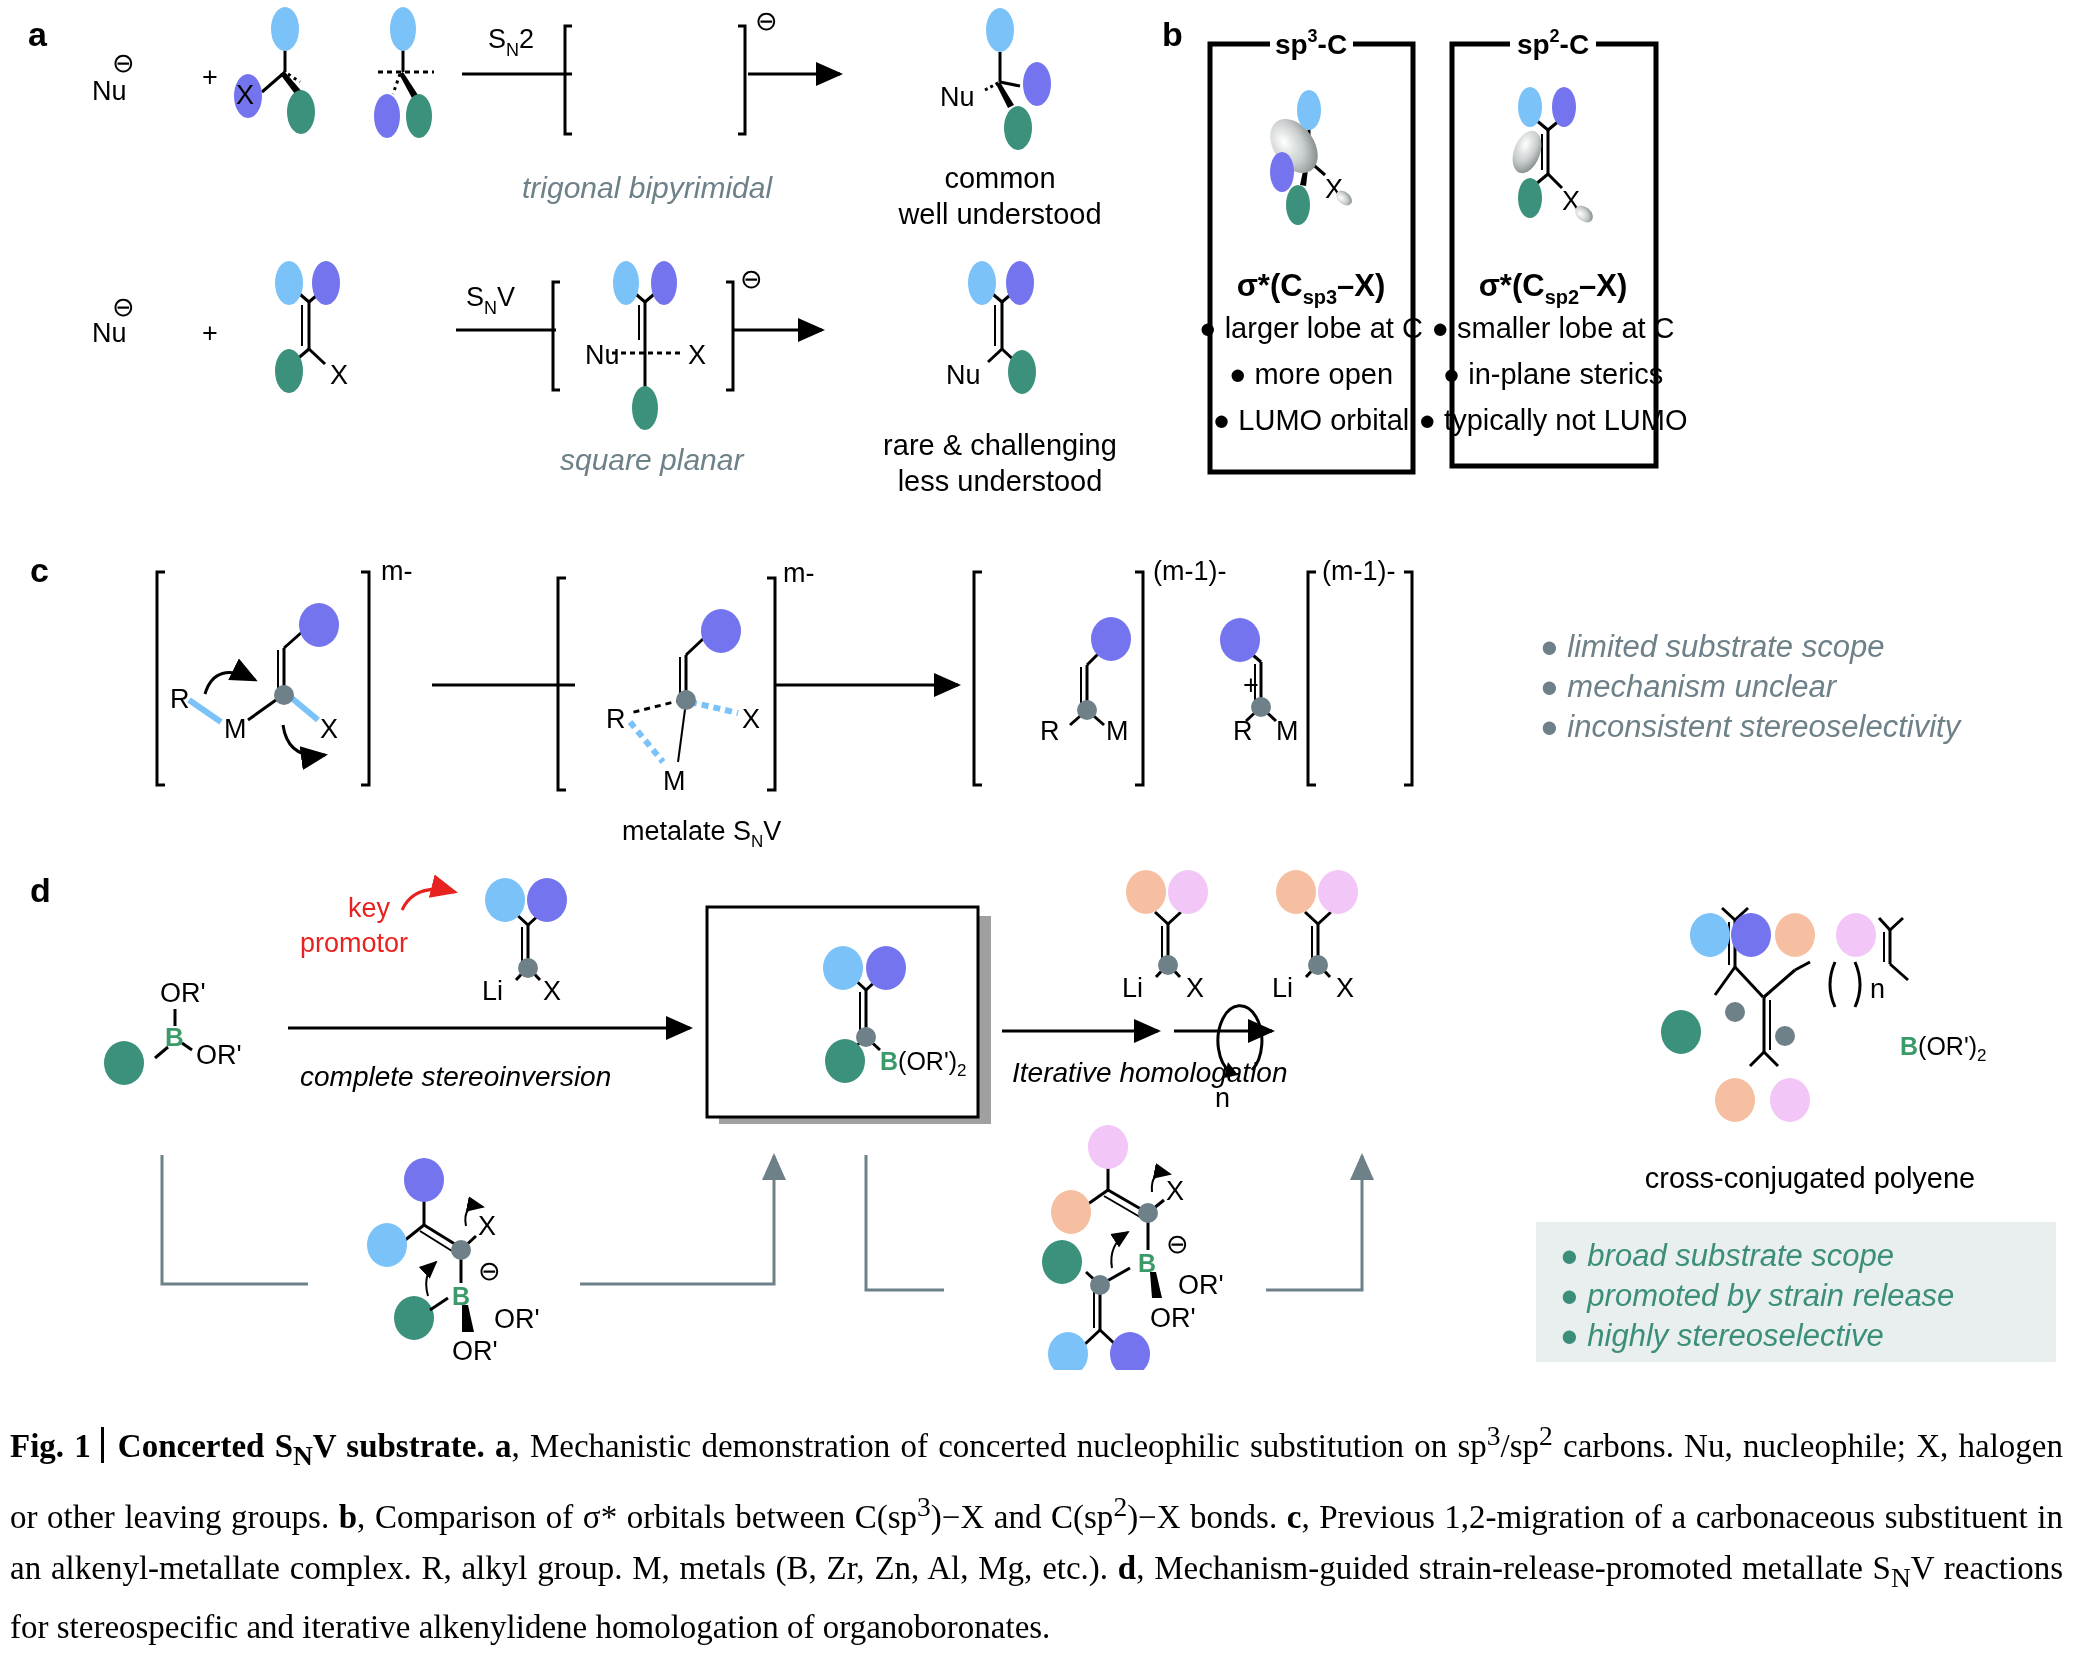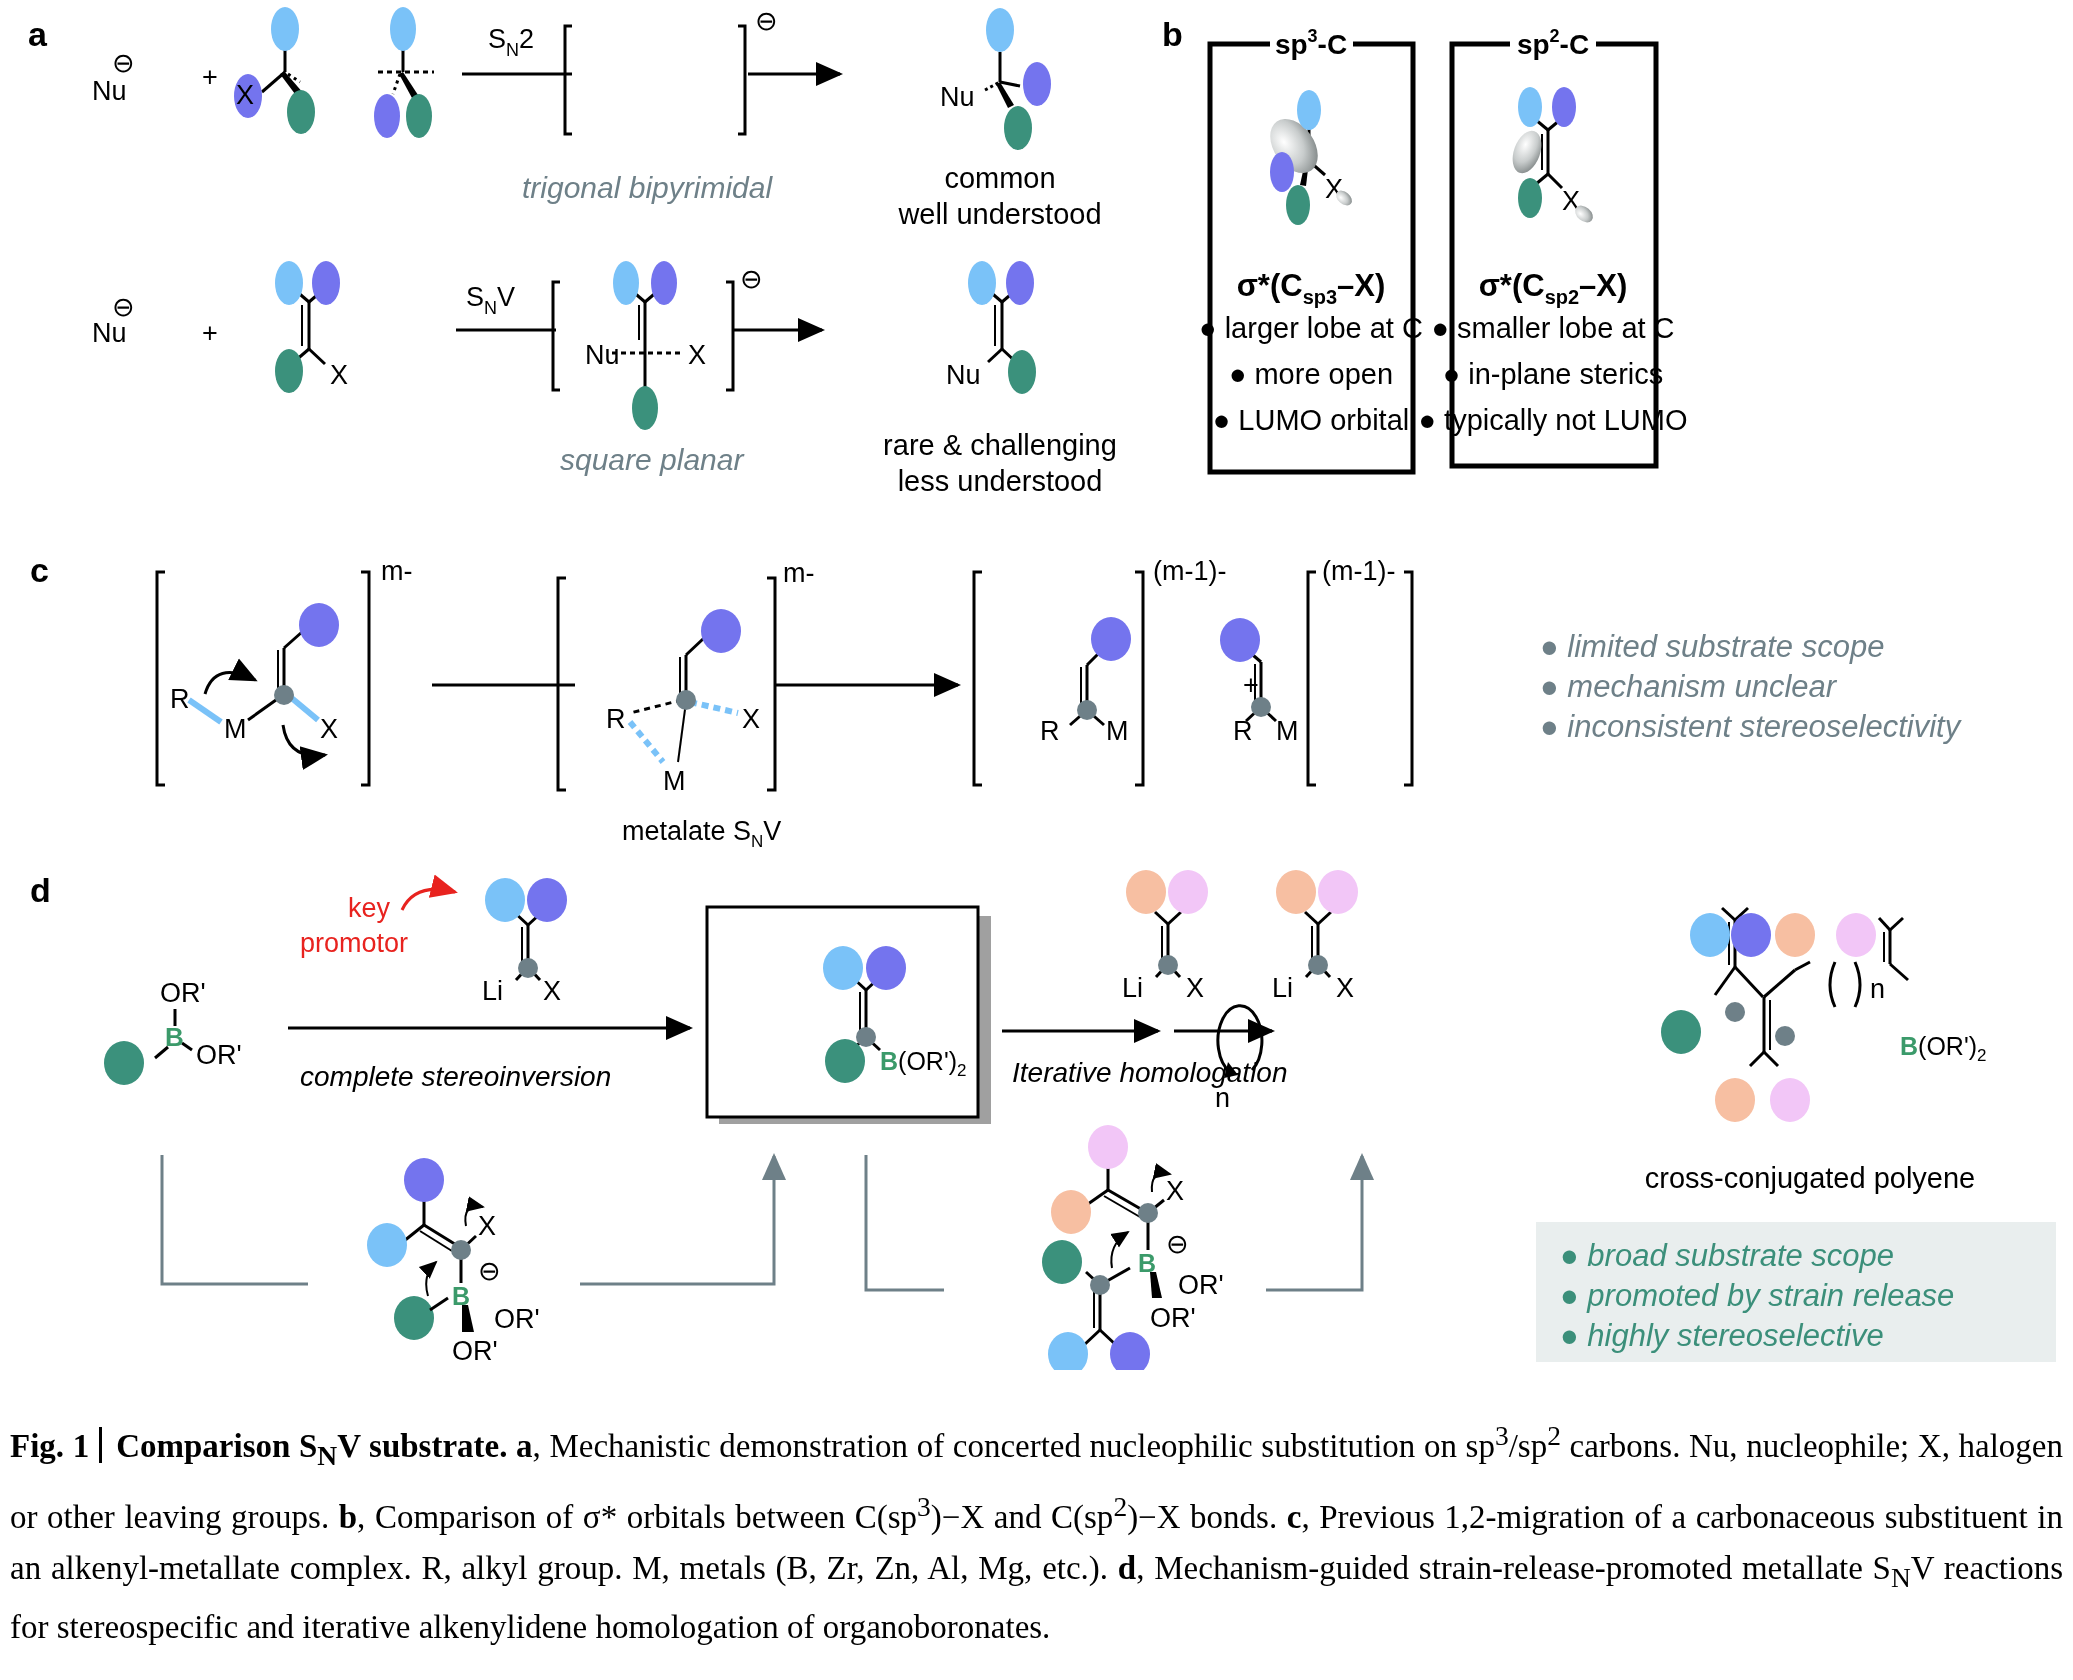--- a/index.html
+++ b/index.html
@@ -455,15 +455,15 @@
 
   <g>
     <rect x="1536" y="1222" width="520" height="140" fill="#e9eeee"></rect>
     <text class="bullets-d" x="1560" y="1266">● broad substrate scope</text>
     <text class="bullets-d" x="1560" y="1306">● promoted by strain release</text>
     <text class="bullets-d" x="1560" y="1346">● highly stereoselective</text>
   </g>
 </svg>
 
 <div class="caption">
-  <b>Fig. 1</b><span class="bar"></span><b><span>Comparison S</span><sub>N</sub><span>V substrate.</span></b>
+  <b>Fig. 1</b><span class="bar"></span><b><span>Concerted S</span><sub>N</sub><span>V substrate.</span></b>
   <b>a</b><span>, Mechanistic demonstration of concerted nucleophilic substitution on sp</span><sup>3</sup><span>/sp</span><sup>2</sup><span> carbons. Nu, nucleophile; X, halogen or other leaving groups. </span><b>b</b><span>, Comparison of σ* orbitals between C(sp</span><sup>3</sup><span>)−X and C(sp</span><sup>2</sup><span>)−X bonds. </span><b>c</b><span>, Previous 1,2-migration of a carbonaceous substituent in an alkenyl-metallate complex. R, alkyl group. M, metals (B, Zr, Zn, Al, Mg, etc.). </span><b>d</b><span>, Mechanism-guided strain-release-promoted metallate S</span><sub>N</sub><span>V reactions for stereospecific and iterative alkenylidene homologation of organoboronates.</span>
 </div>
 
 </body></html>

